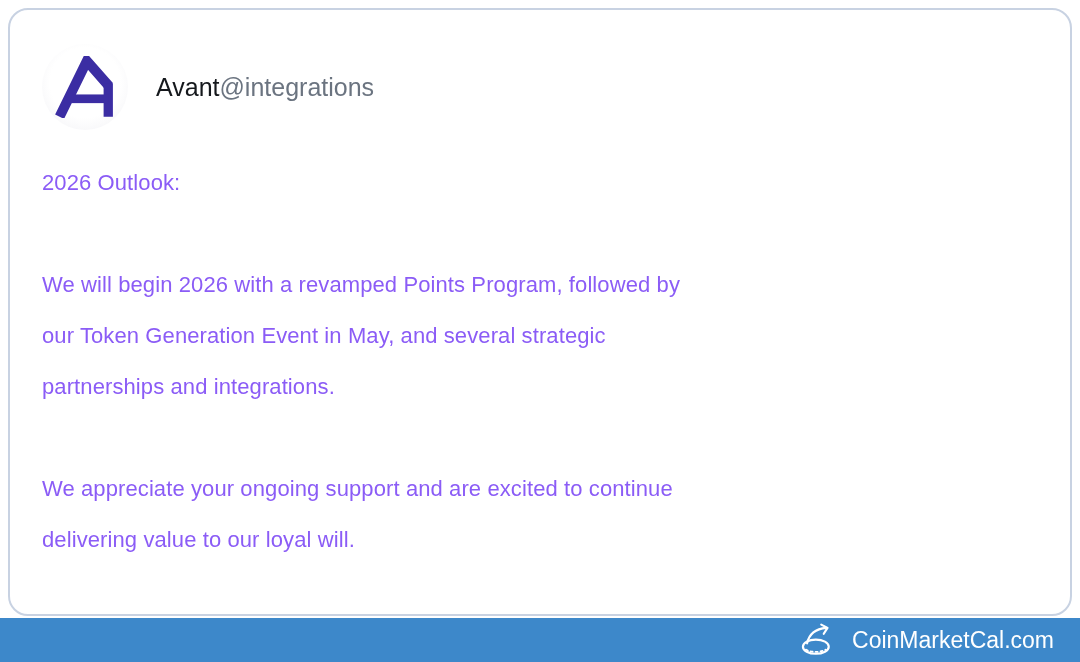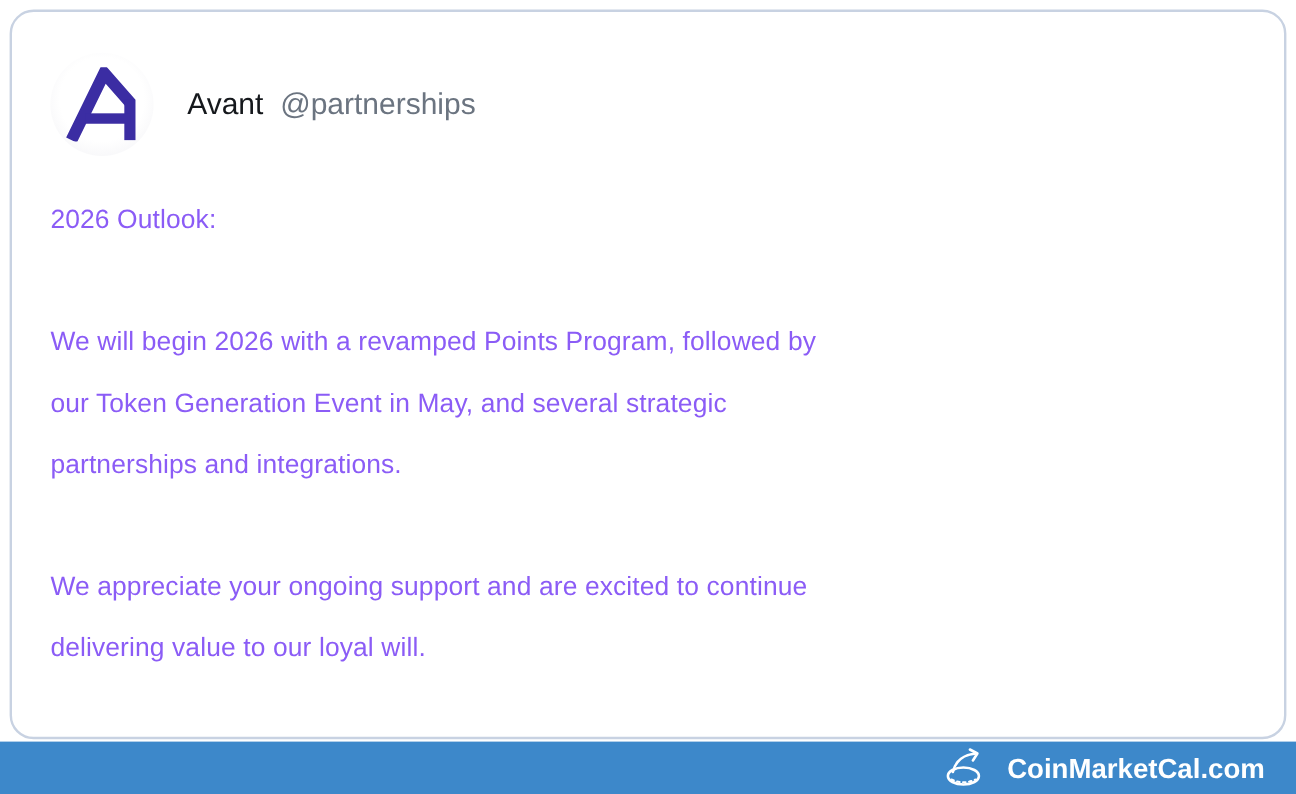--- a/index.html
+++ b/index.html
@@ -49,21 +49,21 @@
   .header-text {
     margin-left: 28px;
     display: flex;
     flex-direction: column;
     gap: 7px;
   }
   .name-row {
     font-size: 25px;
     line-height: 30px;
     display: flex;
-    gap: 14px;
+    gap: 0;
     align-items: flex-end;
   }
   .display-name { color: #15181c; font-weight: 500; }
   .handle { color: #6b7480; font-weight: 400; }
   .timestamp {
     font-size: 25px;
     line-height: 30px;
     color: #51575e;
   }
 
@@ -92,21 +92,21 @@
     align-items: center;
     justify-content: flex-end;
     padding-right: 26px;
     box-sizing: border-box;
     gap: 12px;
   }
   .footer-brand {
     color: #ffffff;
     font-size: 23px;
     line-height: 44px;
-    font-weight: 700;
+    font-weight: 400;
   }
   .footer-icon svg { display: block; }
 </style>
 </head>
 <body>
 
 <div class="stage">
 
   <div class="card">
 
@@ -118,21 +118,21 @@
               <path d="M 9 98 L 53 8 L 89 49" stroke-width="16"></path>
             </g>
             <rect x="80" y="44" width="15" height="54" fill="#3b2da3"></rect>
             <rect x="28" y="62" width="60" height="14" fill="#3b2da3"></rect>
           </svg>
         </span>
       </div>
       <div class="header-text">
         <div class="name-row">
           <span class="display-name">Avant</span>
-          <span class="handle">@partnerships</span>
+          <span class="handle">@integrations</span>
         </div>
       </div>
     </div>
 
     <div class="post-body">
       <p class="post-paragraph">2026 Outlook:</p>
       <p class="post-paragraph">We will begin 2026 with a revamped Points Program, followed by
 our Token Generation Event in May, and several strategic
 partnerships and integrations.</p>
       <p class="post-paragraph">We appreciate your ongoing support and are excited to continue

